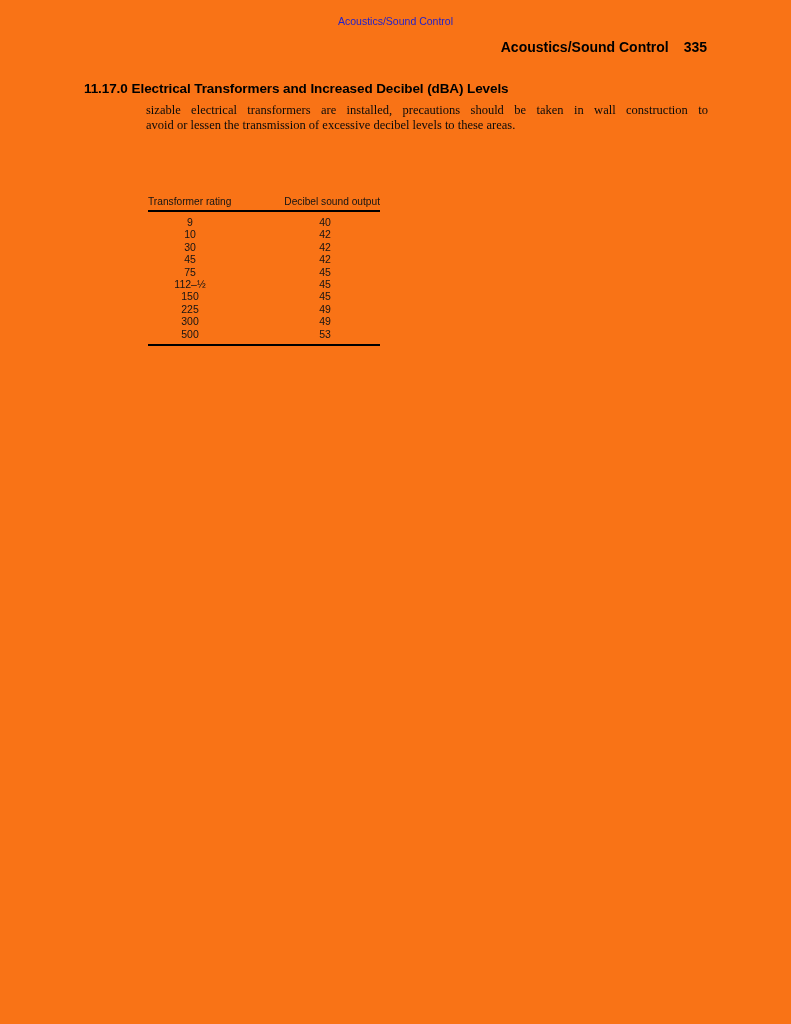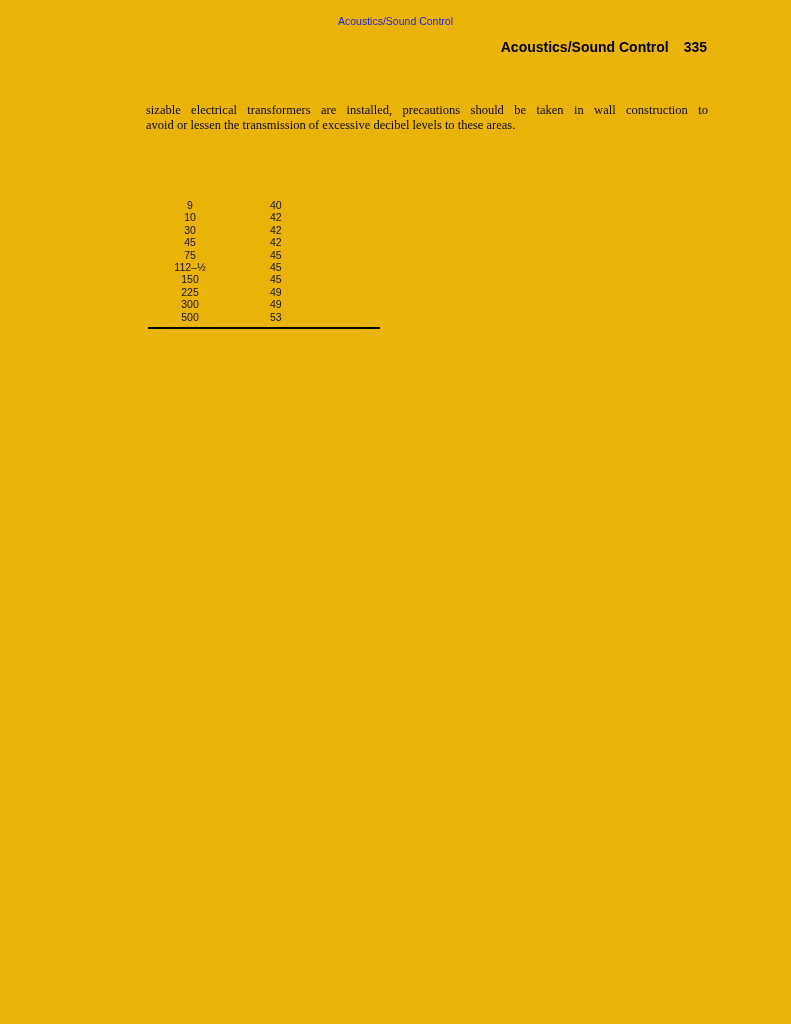--- a/index.html
+++ b/index.html
@@ -2,21 +2,21 @@
 <html style="--link-blue: #2222cb;"><head>
 <meta charset="utf-8">
 <style>
   :root { --link-blue: #2222cb; }
   * { margin: 0; padding: 0; box-sizing: border-box; }
   html, body { background: #ffffff; }
   .page {
     position: relative;
     width: 791px;
     height: 1024px;
-    background: #eab308;
+    background: #f97316;
     overflow: hidden;
     font-family: "Liberation Sans", sans-serif;
   }
   .top-link {
     position: absolute;
     top: 15px;
     left: 50%;
     transform: translateX(-50%);
     font-family: "Liberation Sans", sans-serif;
     font-size: 10.5px;
@@ -96,41 +96,48 @@
     padding-bottom: 4px;
     border-bottom: 2px solid #000000;
   }
   .trow {
     display: flex;
     height: 12.4px;
     line-height: 12.4px;
     font-size: 10.5px;
   }
   .trow .c1 { width: 84px; text-align: center; }
-  .trow .c2 { width: 110px; margin-left: auto; }
+  .trow .c2 { width: 110px; margin-left: auto; text-align: center; }
 </style>
 </head>
 <body>
 
 <div class="page">
 
   <a class="top-link">Acoustics/Sound Control</a>
 
   <div class="running-header">
     <span>Acoustics/Sound Control</span>
     <span class="pagenum">335</span>
   </div>
 
+  <h1 class="section-heading">
+    <span class="sec-num">11.17.0</span><span>Electrical Transformers and Increased Decibel (dBA) Levels</span>
+  </h1>
 
   <div class="body-text">
     <span class="line jline">sizable electrical transformers are installed, precautions should be taken in wall construction to</span>
     <span class="line">avoid or lessen the transmission of excessive decibel levels to these areas.</span>
   </div>
 
   <div class="data-table">
+    <div class="thead">
+      <span class="h1">Transformer rating</span>
+      <span class="h2">Decibel sound output</span>
+    </div>
     <div class="tbody">
       <div class="trow">
         <span class="c1">9</span>
         <span class="c2">40</span>
       </div>
       <div class="trow">
         <span class="c1">10</span>
         <span class="c2">42</span>
       </div>
       <div class="trow">

